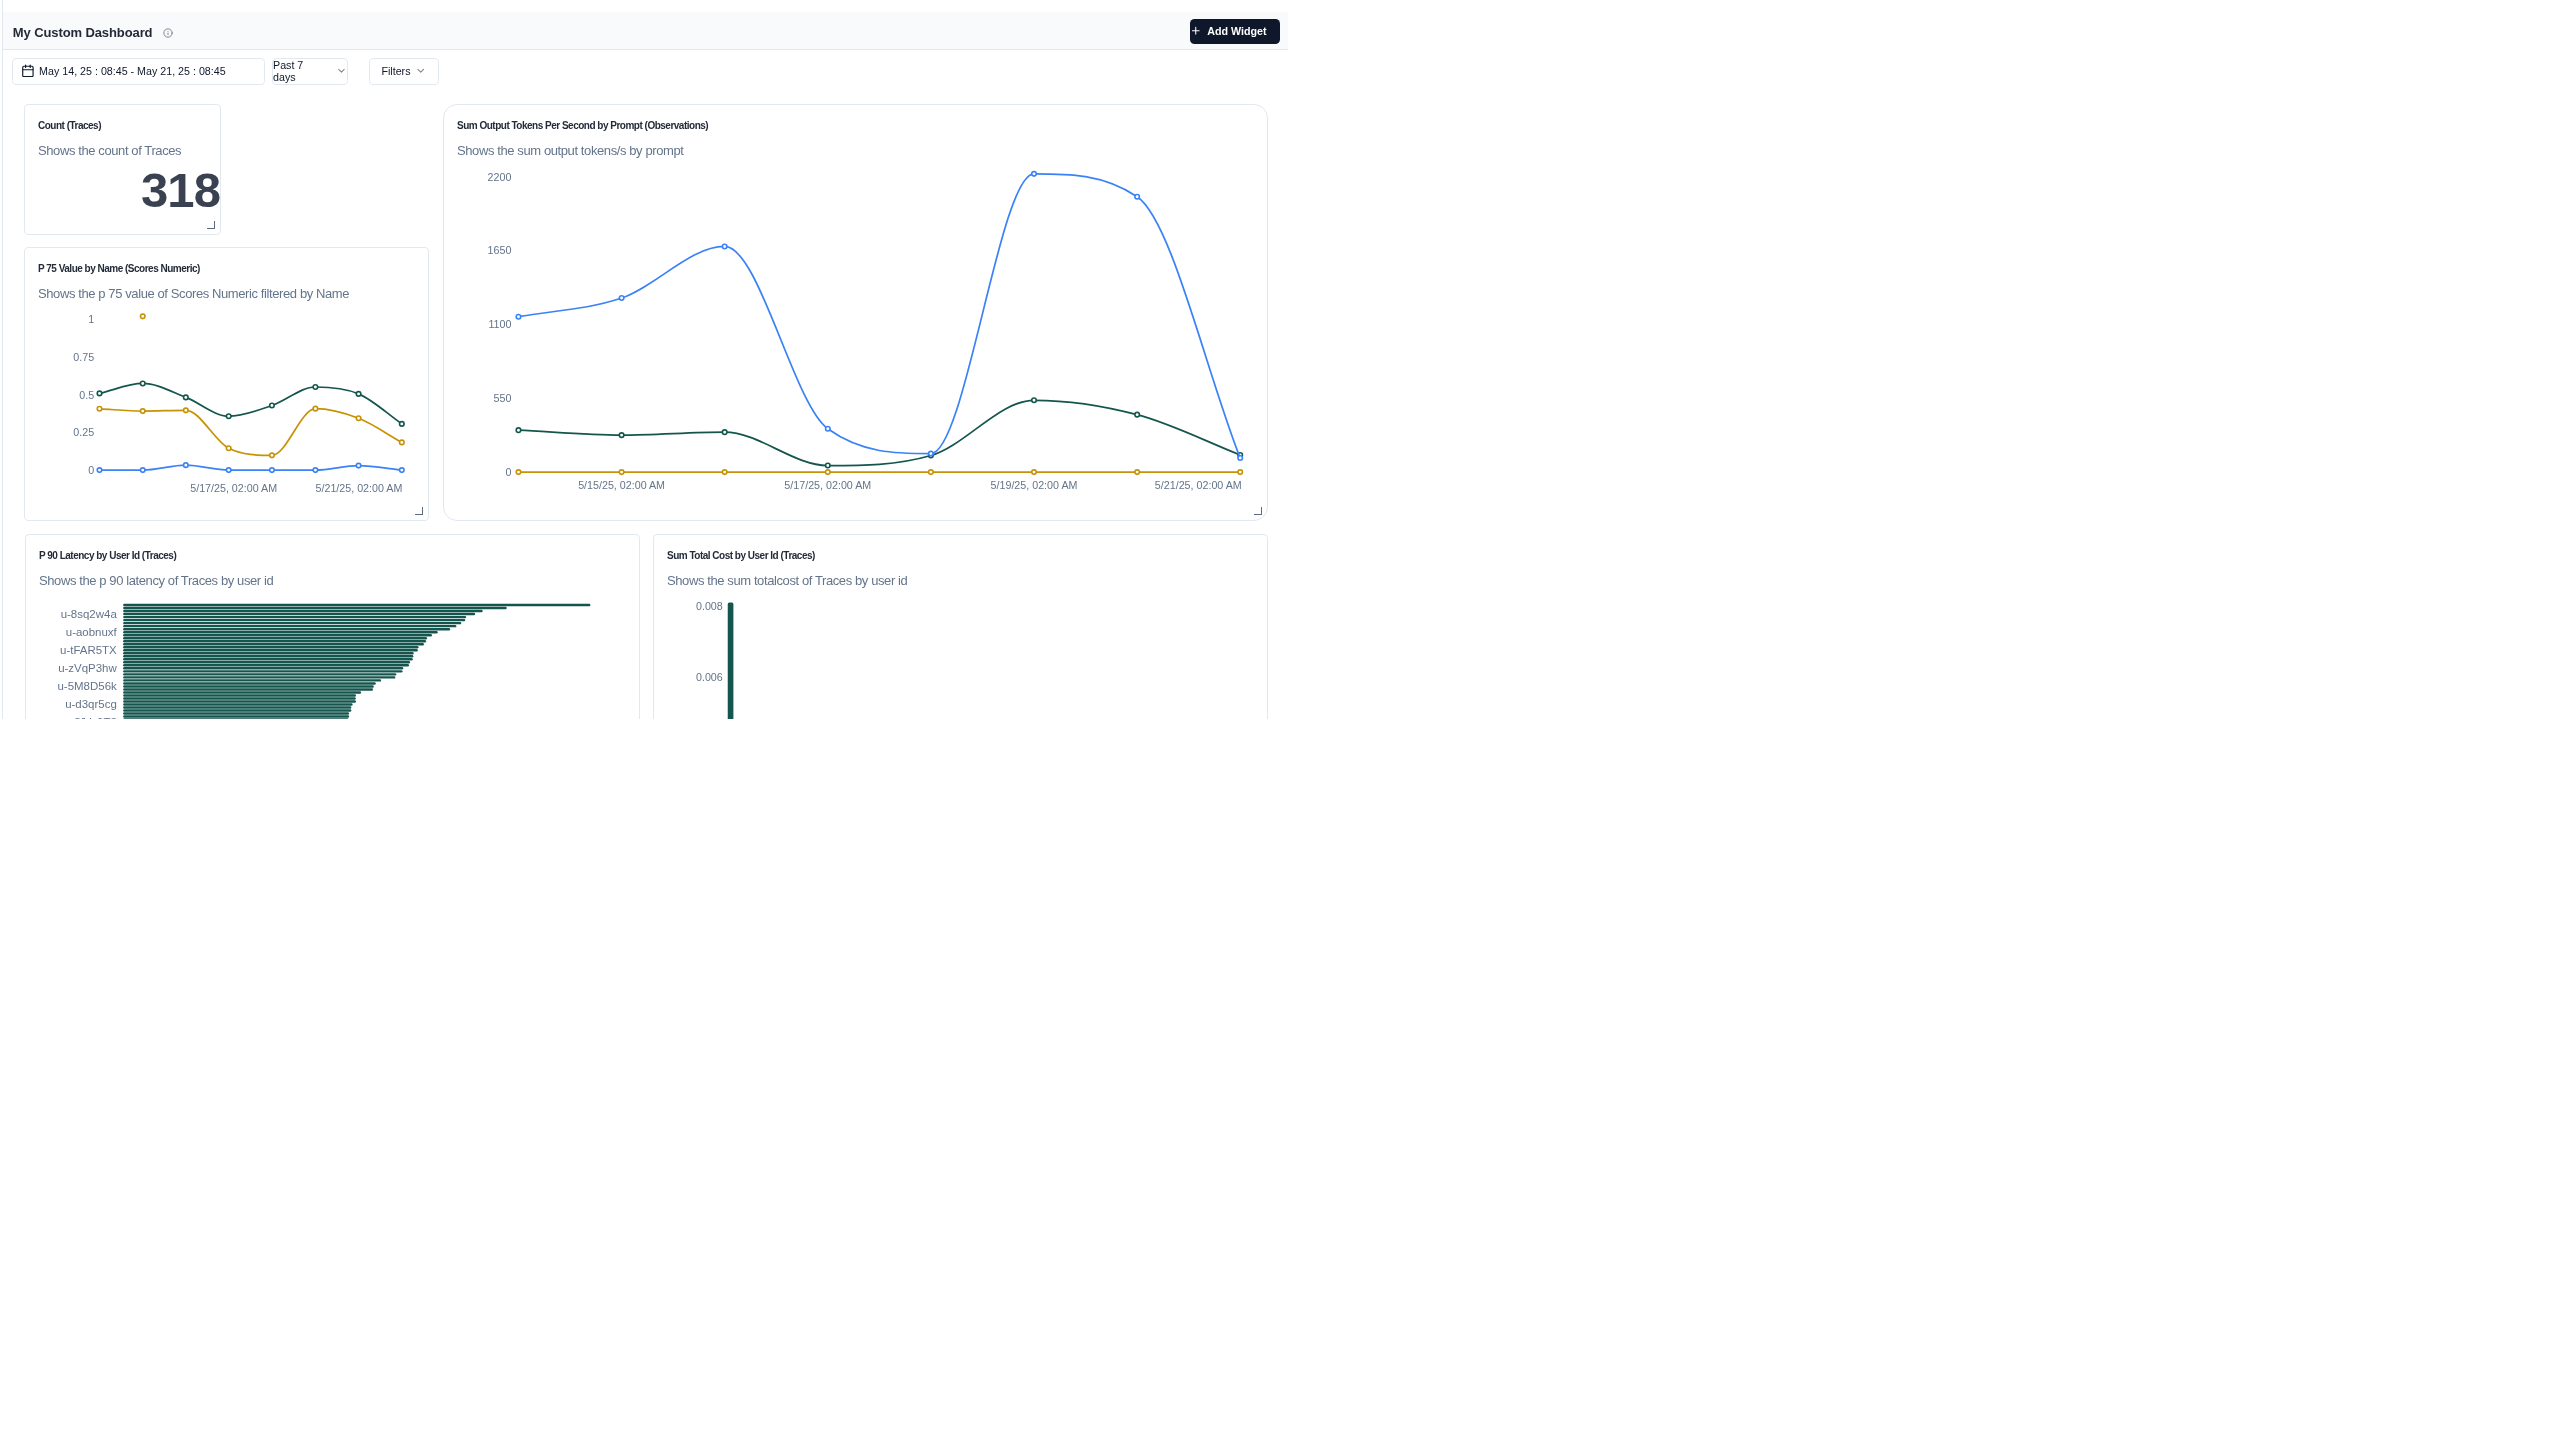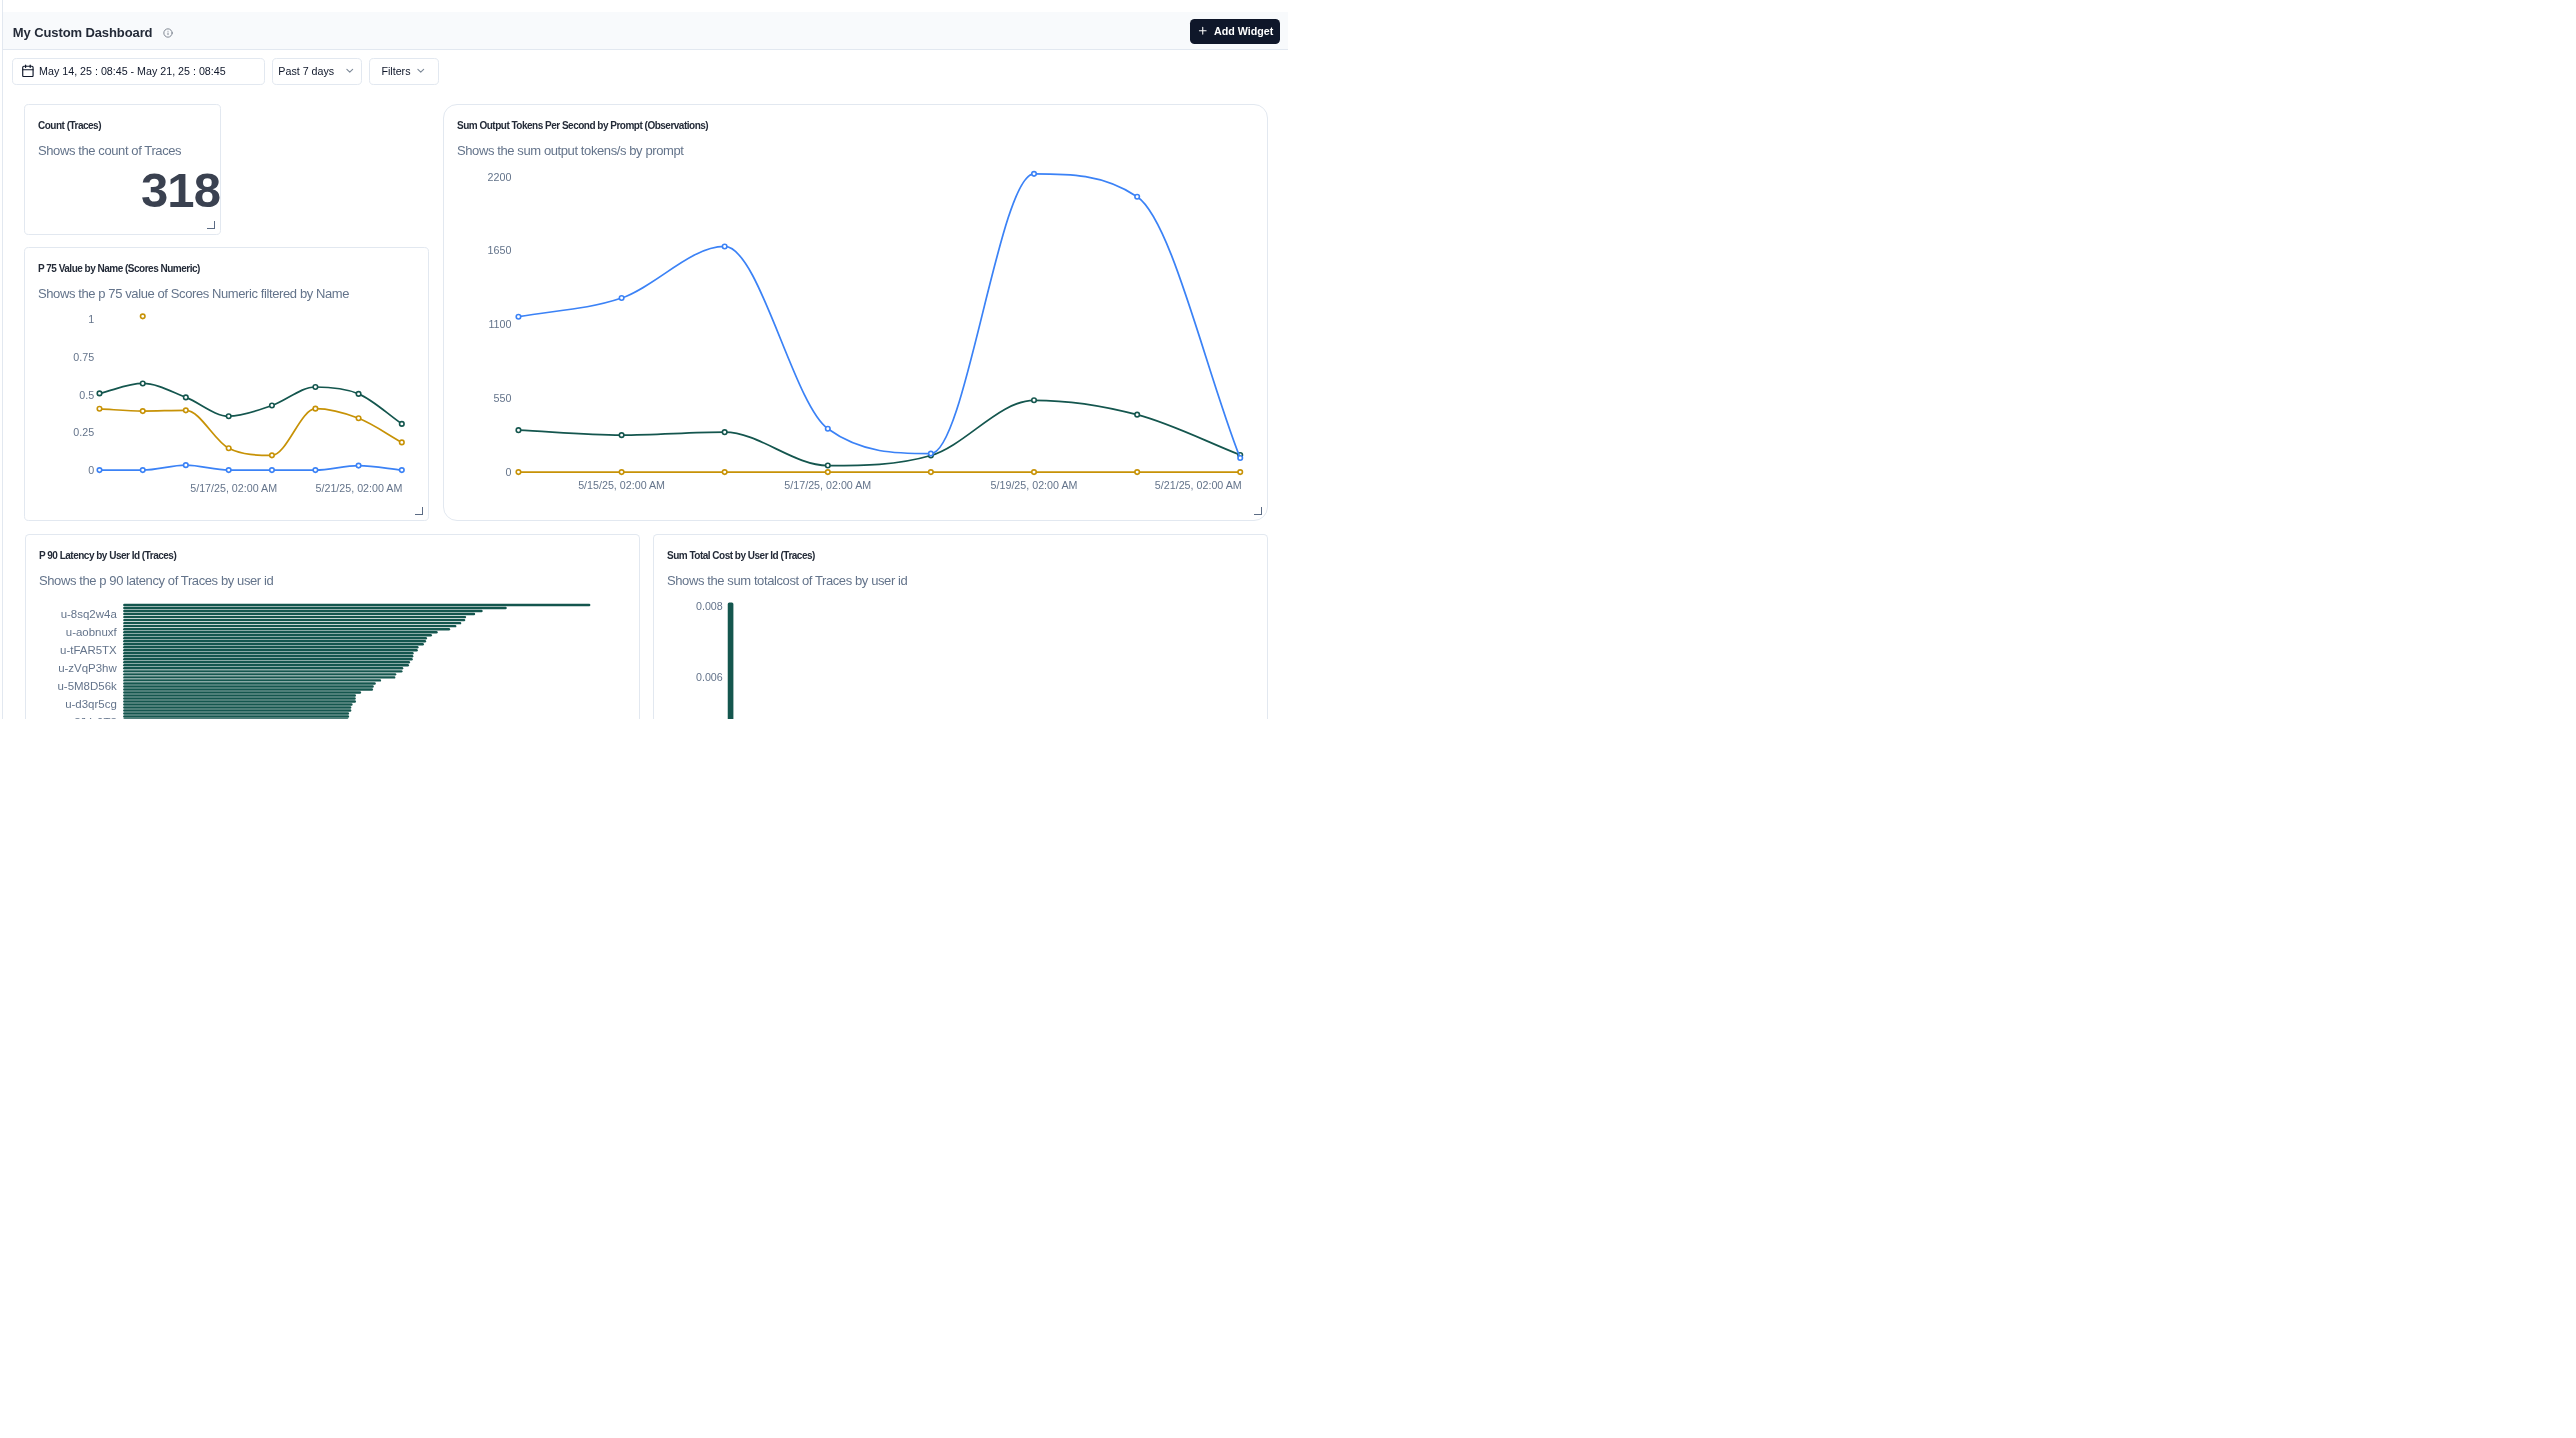--- a/index.html
+++ b/index.html
@@ -2,21 +2,21 @@
 <html style="font-size:12.2px"><head><meta charset="utf-8"><style>
 * { margin:0; padding:0; }
 html,body { width:1288px; height:719px; background:#fff; overflow:hidden;
   font-family:"Liberation Sans", sans-serif; -webkit-font-smoothing:antialiased; }
 .page { position:relative; width:1288px; height:719px; }
 .vline { position:absolute; left:2.3px; top:0; width:0.8px; height:719px; background:#e2e8f0; }
 .hdr { position:absolute; left:3.1px; top:0; right:0; height:37px; background:#f8fafc; border-bottom:0.8px solid #e2e8f0;margin-top:12px; }
 .hdr h1 { position:absolute; left:9.7px; top:14px; font-size:13px; font-weight:700; color:#242b38; letter-spacing:-0.1px; line-height:13px; }
 .info { position:absolute; left:160px; top:14.7px; }
 .addw { position:absolute; right:7.7px; top:6.5px; height:25px; width:90px; background:#0f172a; border-radius:4.6px;
-  color:#fff; font-size:10.7px; font-weight:600; display:flex; align-items:center; justify-content:center; gap:5.4px; }
+  color:#fff; font-size:10.7px; font-weight:600; display:flex; align-items:center; justify-content:flex-start; gap:5.4px; }
 .btn { position:absolute; height:27px; padding-bottom:2px; border:0.8px solid #e2e8f0; border-radius:4.6px; background:#fff;
   display:flex; align-items:center; font-size:10.7px; color:#0f172a; box-sizing:border-box; }
 .ct { font-size:10px; font-weight:700; color:#242b38; padding:14px 0 0 13px; letter-spacing:-0.5px; line-height:14.5px; }
 .cs { font-size:13px; color:#64748b; padding:12.6px 0 0 13px; letter-spacing:-0.4px; line-height:10px; }
 .big { position:absolute; left:0; right:0; top:61px; text-align:right; font-size:49px; font-weight:700; color:#3a4150; letter-spacing:-0.9px; line-height:49px; }
 .tick { font-size:14px; fill:#64748b; font-family:"Liberation Sans",sans-serif; }
 </style></head><body>
 <div class="page">
 <div class="vline"></div>
   <div class="hdr">
@@ -36,21 +36,21 @@
   </div>
   <div class="btn" style="left:12px; top:58px; width:253px; padding-left:7.5px; gap:4.8px">
       <svg width="13.8" height="13.8" viewBox="0 0 24 24" fill="none" stroke="#0f172a" stroke-width="2" stroke-linecap="round" stroke-linejoin="round">
         <path d="M8 2v4"></path>
         <path d="M16 2v4"></path>
         <rect width="18" height="18" x="3" y="4" rx="2"></rect>
         <path d="M3 10h18"></path>
       </svg>
       <span>May 14, 25 : 08:45 - May 21, 25 : 08:45</span>
     </div>
-  <div class="btn" style="left:272px; top:58px; width:90px; justify-content:center; gap:10px">
+  <div class="btn" style="left:272px; top:58px; width:76px; justify-content:center; gap:10px">
       <span>Past 7 days</span>
       <svg width="11.5" height="11.5" viewBox="0 0 24 24" fill="none" stroke="#7e8a99" stroke-width="2.4" stroke-linecap="round" stroke-linejoin="round">
         <path d="m6 9 6 6 6-6"></path>
       </svg>
     </div>
   <div class="btn" style="left:369px; top:58px; width:70px; justify-content:center; gap:4.6px">
       <span>Filters</span>
       <svg width="11.5" height="11.5" viewBox="0 0 24 24" fill="none" stroke="#7e8a99" stroke-width="2.4" stroke-linecap="round" stroke-linejoin="round">
         <path d="m6 9 6 6 6-6"></path>
       </svg>

